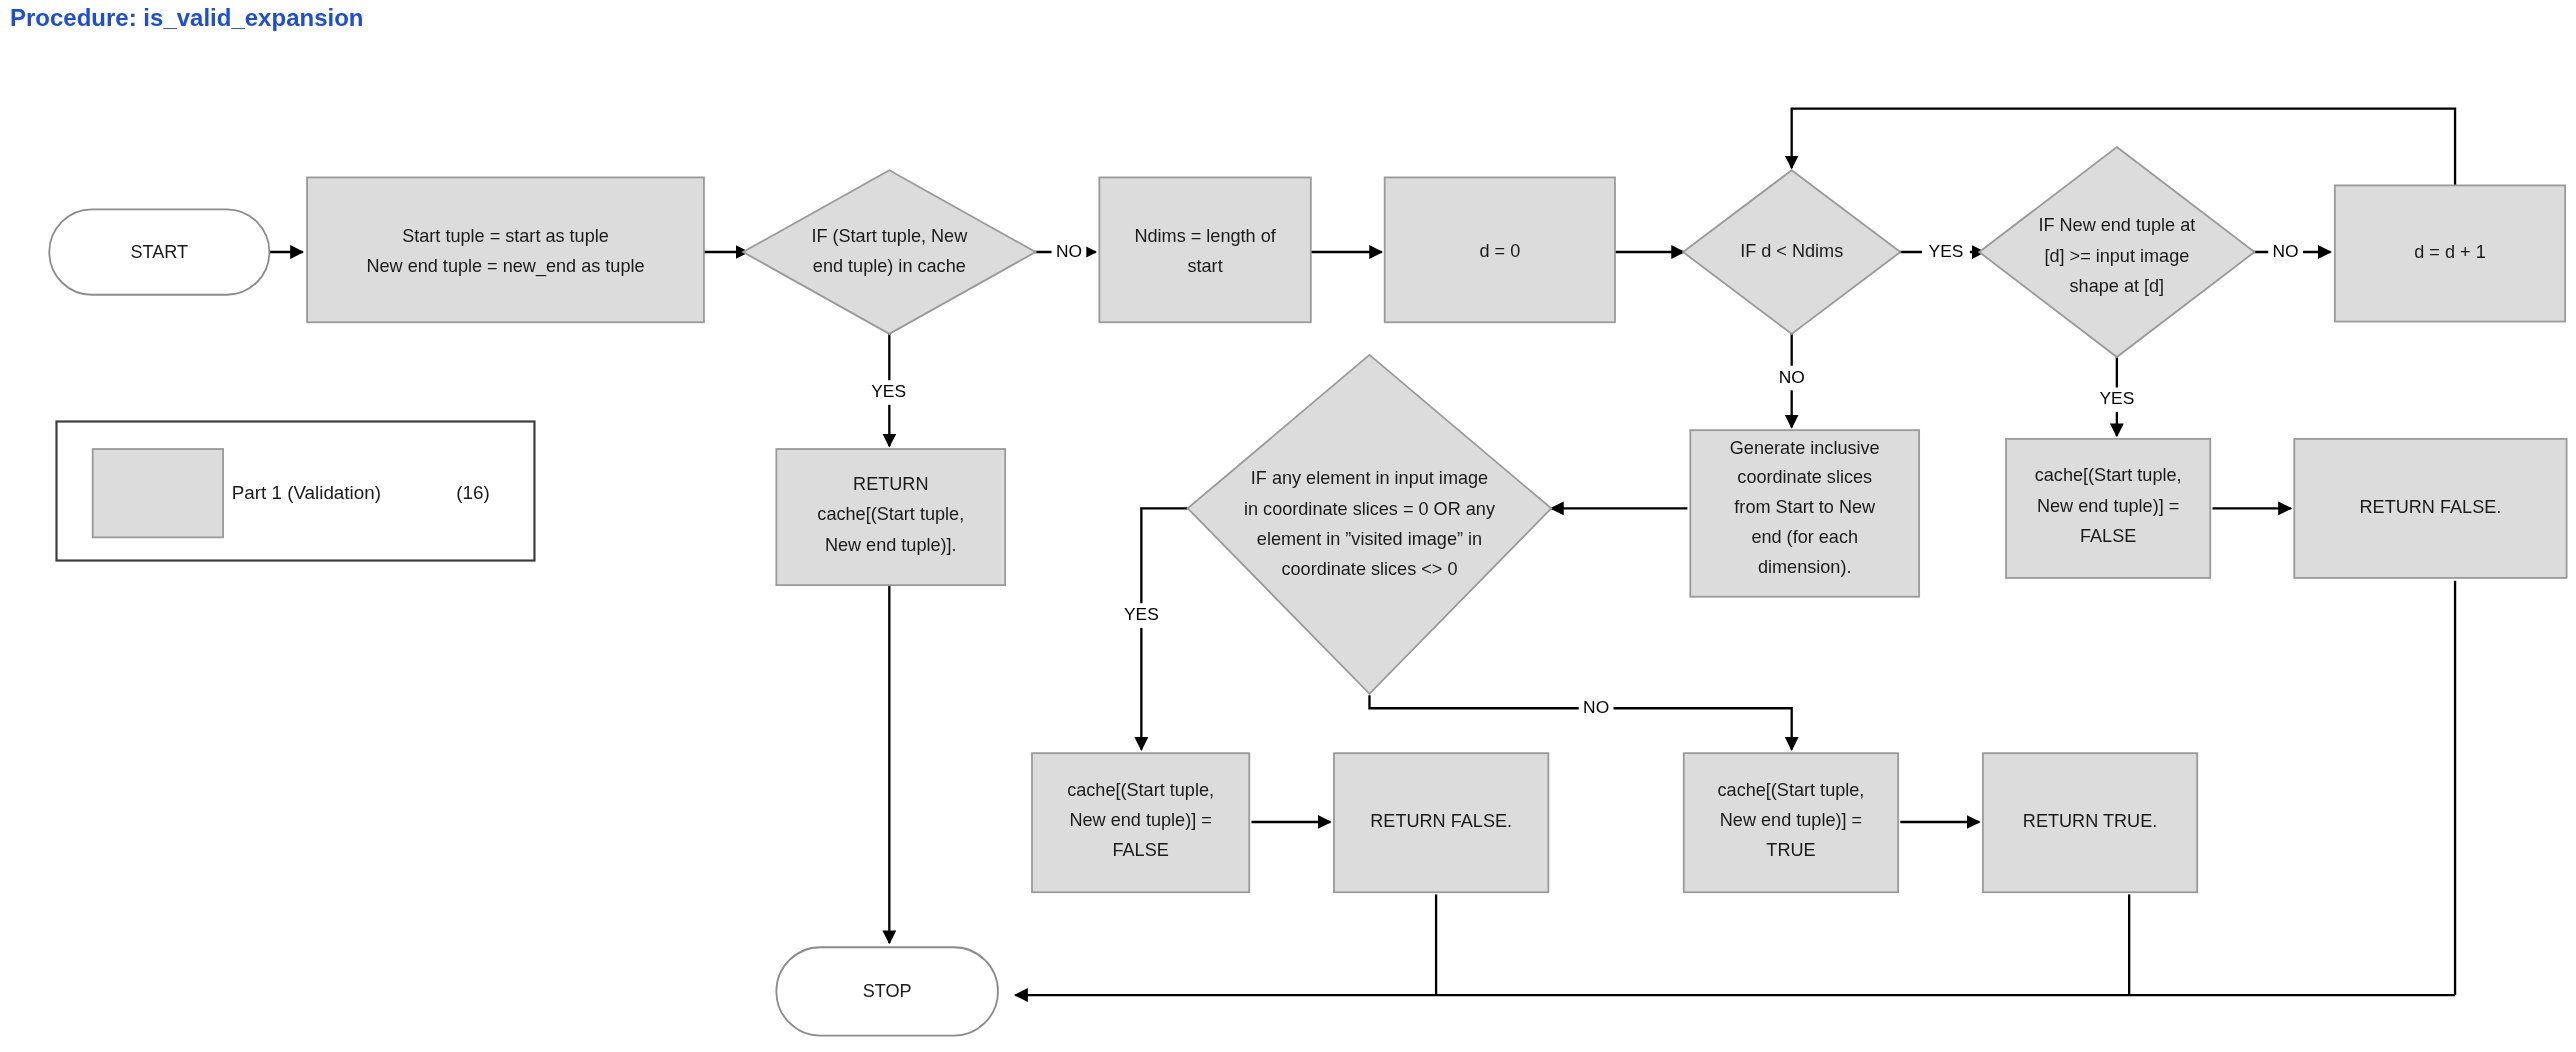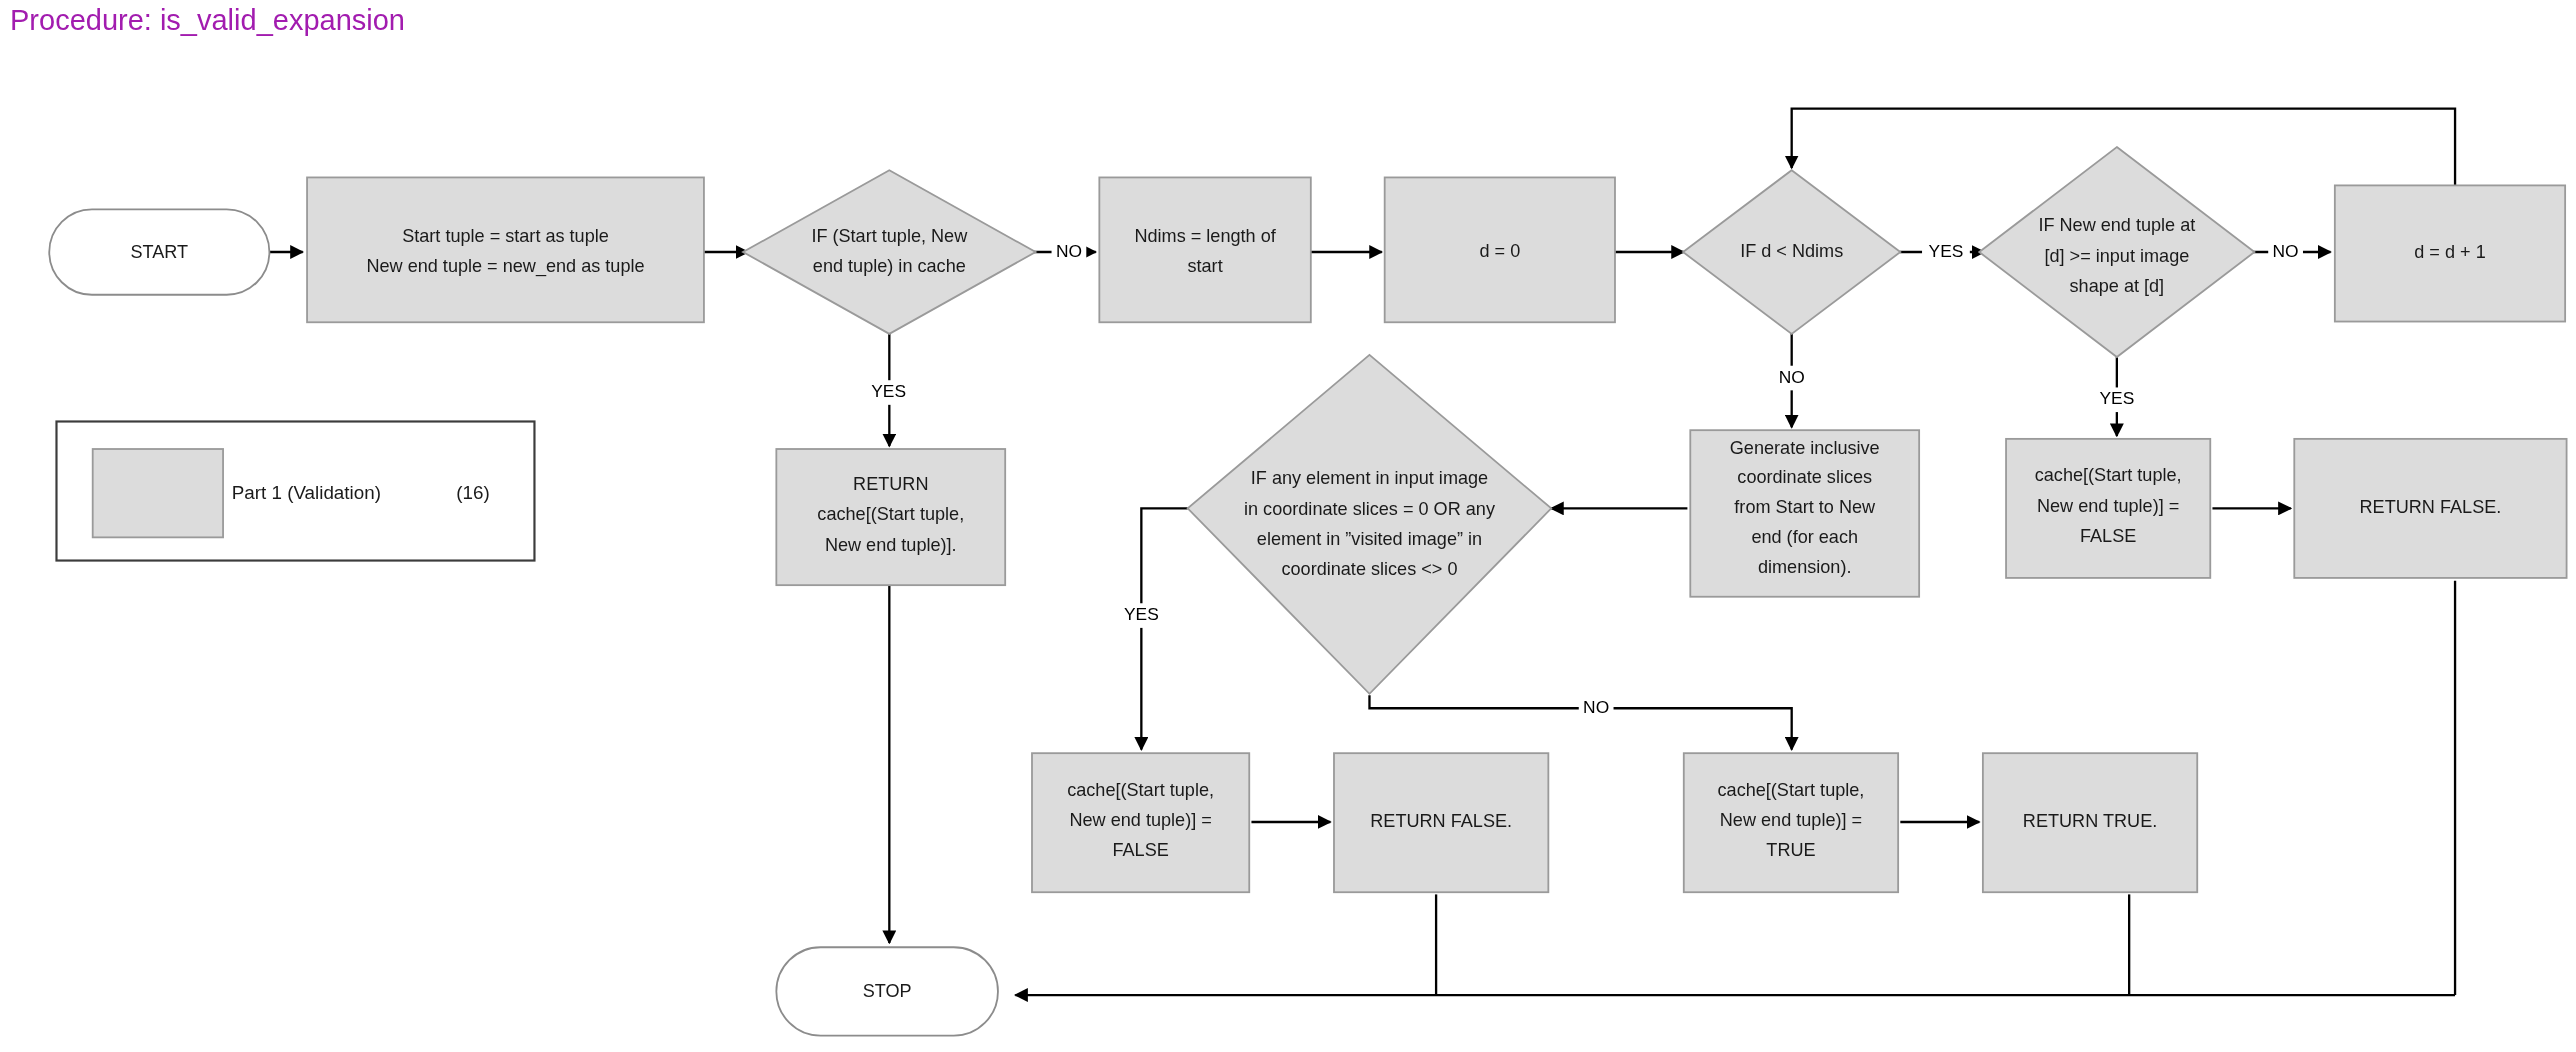--- a/index.html
+++ b/index.html
@@ -11,25 +11,26 @@
     width: 2576px;
     height: 1053px;
     font-family: "Liberation Sans", sans-serif;
     overflow: hidden;
     position: relative;
   }
   #page-title {
     position: absolute;
     left: 10px;
     top: 4.3px;
-    font-size: 29px;
-    color: #a21caf;
+    font-size: 24px;
+    color: #1d4ed8;
     font-family: "Liberation Sans", sans-serif;
     white-space: nowrap;
     letter-spacing: 0px;
+    font-weight: bold;
   }
   #flow-canvas {
     position: absolute;
     left: 0;
     top: 0;
   }
   .node-shape {
     fill: #dcdcdc;
     stroke: #9a9a9a;
     stroke-width: 2.5;

